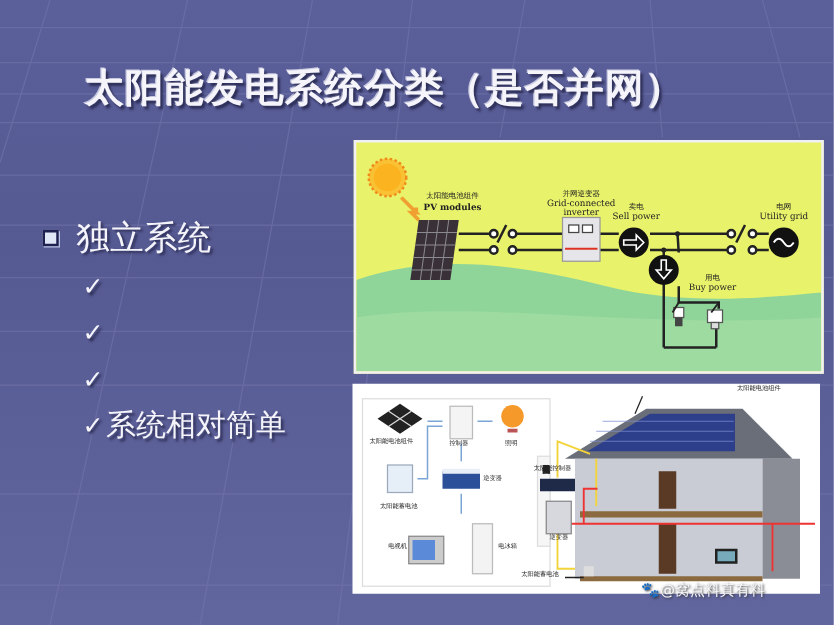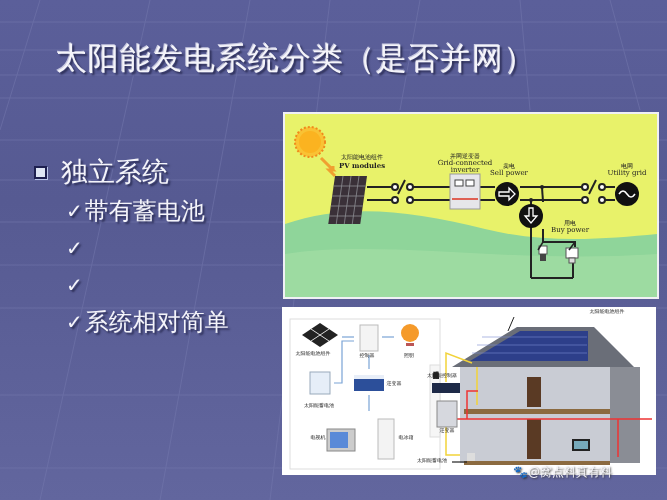--- a/index.html
+++ b/index.html
@@ -4,26 +4,26 @@
 <style>
   html, body { margin: 0; padding: 0; }
   body {
     width: 667px; height: 500px; overflow: hidden; position: relative;
     font-family: "DejaVu Sans", "Liberation Sans", sans-serif;
     background: linear-gradient(180deg, #5b5f9a 0%, #565a92 40%, #62669e 100%);
   }
   
   .grid { position: absolute; inset: 0; pointer-events: none; }
   .slide-title {
-    position: absolute; left: 56px; top: 38px; margin: 0;
-    font-size: 31px; font-weight: normal; color: #f4f4fa; letter-spacing: 1px;
+    position: absolute; left: 56px; top: 38px; margin: 12px;
+    font-size: 31px; font-weight: bold; color: #f4f4fa; letter-spacing: 1px;
     text-shadow: 2px 2px 2px #2b2d55, -1px -1px 0 #c8c9e0;
     white-space: nowrap;
   }
-  .bullets { position: absolute; left: 30px; top: 152px; width: 250px; }
+  .bullets { position: absolute; left: 30px; top: 170px; width: 250px; }
   .lvl1 {
     display: flex; align-items: center; height: 40px;
     font-size: 27px; color: #f4f4fa; text-shadow: 2px 2px 2px #2b2d55;
   }
   .lvl1 .box {
     width: 9px; height: 9px; border: 2px solid #1e2050; background: #dfe6f5;
     margin: 0 14px 0 4px; box-shadow: 1px 1px 0 #b8c3e8;
   }
   .lvl2 {
     display: flex; align-items: center; height: 37px; padding-left: 36px;
@@ -75,21 +75,20 @@
 
 <h1 class="slide-title">太阳能发电系统分类（是否并网）</h1>
 
 <div class="bullets">
   <div class="lvl1">
     <span class="box"></span>
     <span>独立系统</span>
   </div>
   <div class="lvl2">
     <span class="check">✓</span>
-    <span>带有蓄电池</span>
   </div>
   <div class="lvl2">
     <span class="check">✓</span>
   </div>
   <div class="lvl2">
     <span class="check">✓</span>
   </div>
   <div class="lvl2">
     <span class="check">✓</span>
     <span>系统相对简单</span>

